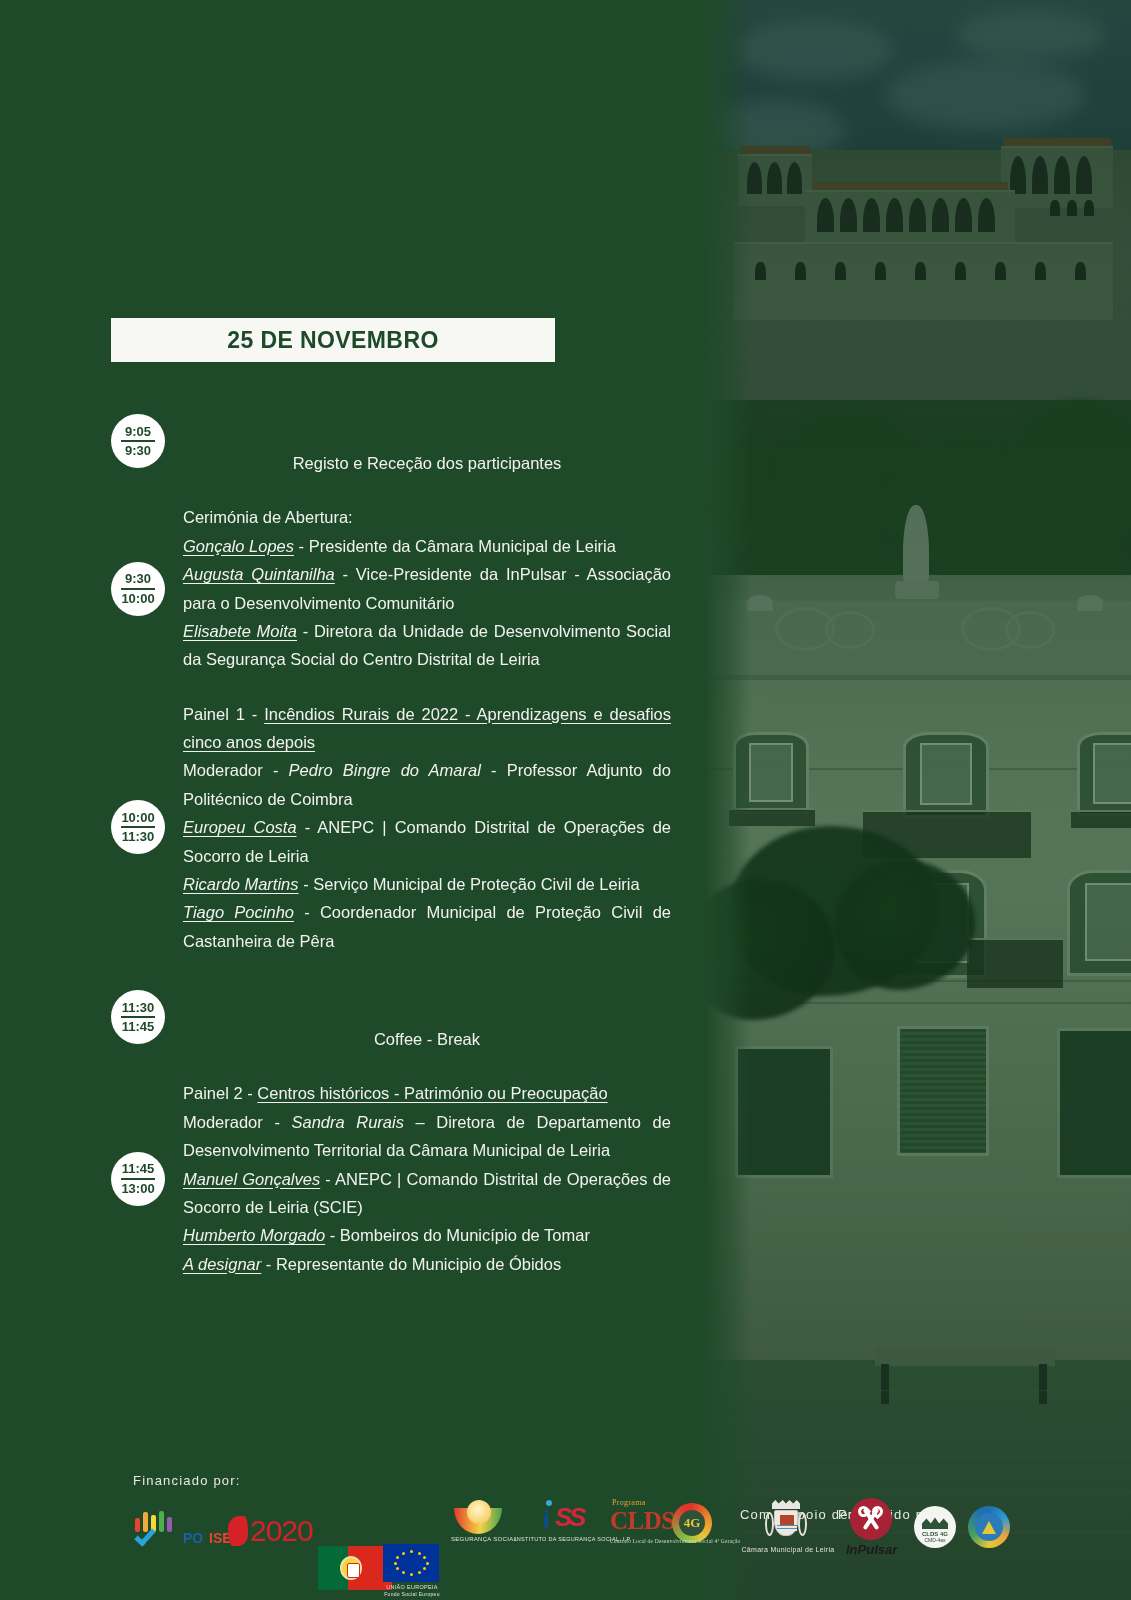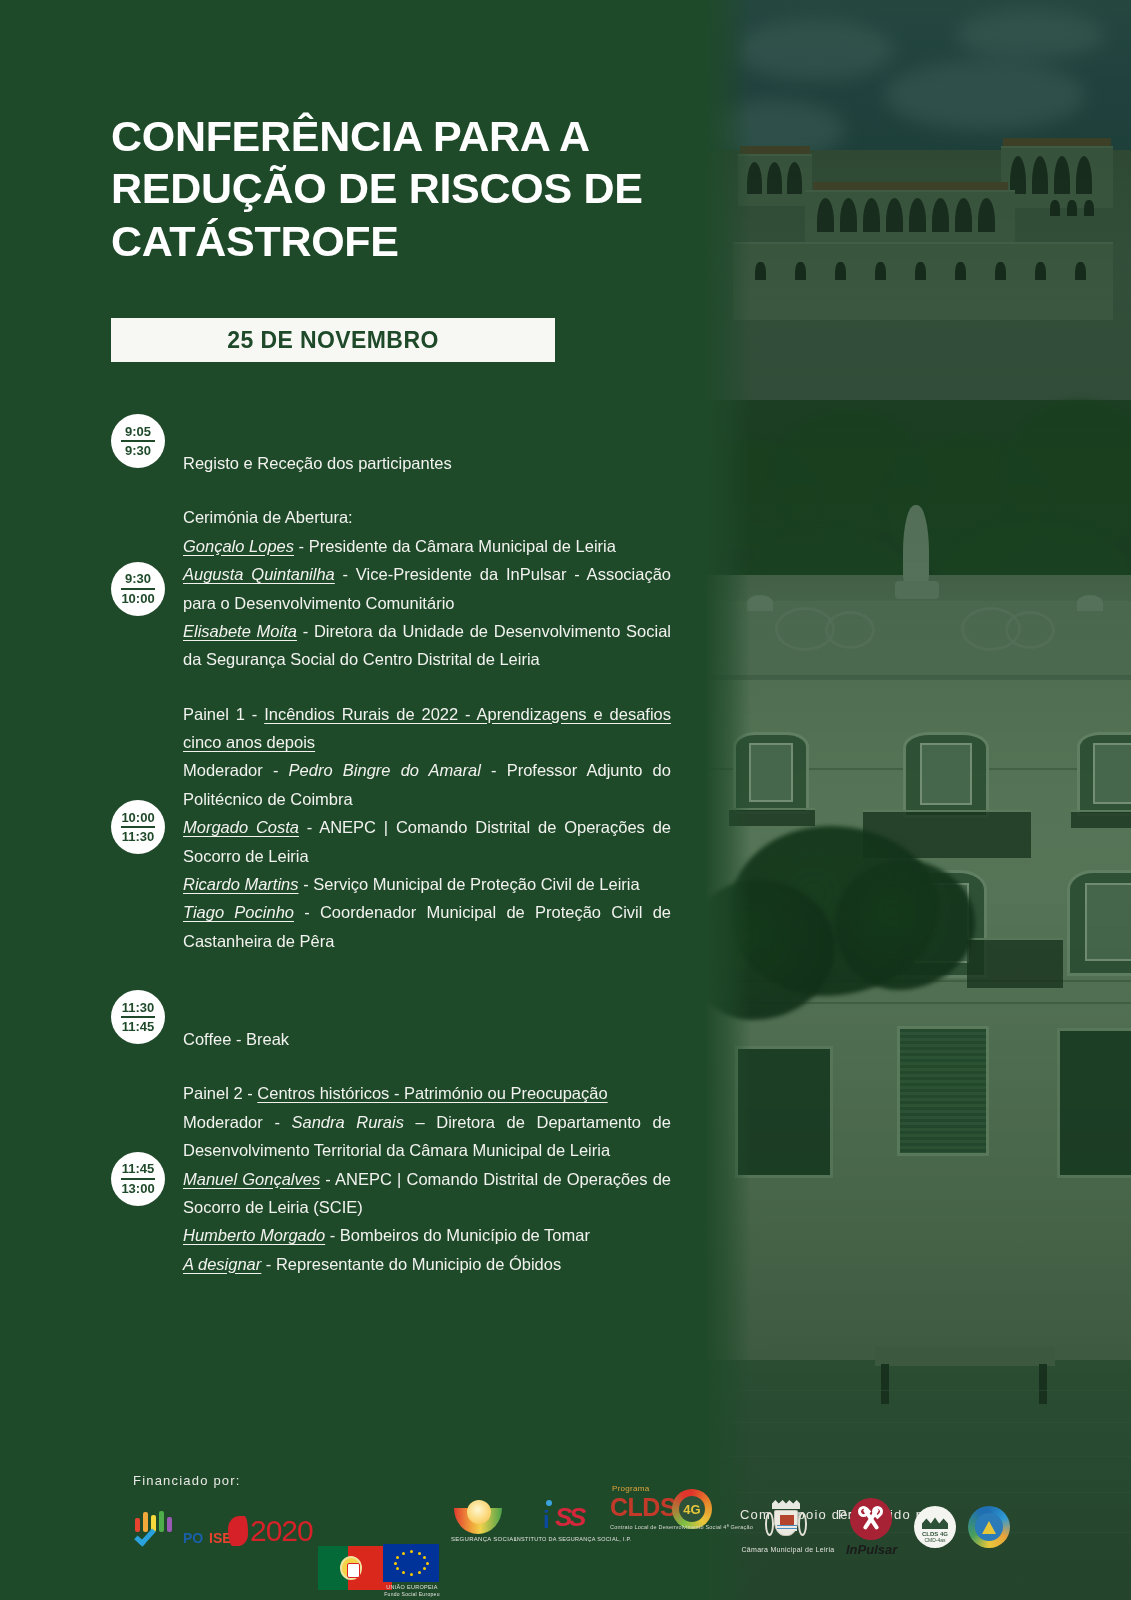--- a/index.html
+++ b/index.html
@@ -216,21 +216,21 @@
     background: #1f4a2a;
     margin: 2px 0;
   }
   .sched-body {
     flex: 1 1 auto;
     color: #f2f2ef;
     font-size: 16.5px;
     line-height: 1.72;
     text-align: justify;
   }
-  .sched-body.simple { text-align: left; margin-top: 44px; }
+  .sched-body.simple { text-align: center; margin-top: 44px; }
   .sched-body p { margin: 0; }
   .u { text-decoration: underline; text-underline-offset: 3px; }
   .ui { font-style: italic; text-decoration: underline; text-underline-offset: 3px; }
   .it { font-style: italic; }
 
   
   .footer {
     position: absolute;
     left: 0; bottom: 0;
     width: 1131px; height: 150px;
@@ -521,25 +521,20 @@
       <div class="ground-line" style="top:132px;"></div>
       <div class="ground-line" style="top:172px;"></div>
     </div>
 
     <div class="photo-overlay"></div>
     <div class="photo-edge-fade"></div>
   </div>
 
   <div class="left-col">
 
-    <h1 class="title">
-      <span>CONFERÊNCIA PARA A</span><br>
-      <span>REDUÇÃO DE RISCOS DE</span><br>
-      <span>CATÁSTROFE</span>
-    </h1>
 
     <div class="date-banner">
       <span>25 DE NOVEMBRO</span>
     </div>
 
     <div class="schedule" id="schedule">
         <div class="sched-row">
           <div class="time-badge">
             <div>9:05</div>
             <div class="t-sep"></div>
@@ -564,21 +559,21 @@
         </div>
         <div class="sched-row">
           <div class="time-badge">
             <div>10:00</div>
             <div class="t-sep"></div>
             <div>11:30</div>
           </div>
           <div class="sched-body">
             <p><span>Painel 1 - </span><span class="u">Incêndios Rurais de 2022 - Aprendizagens e desafios cinco anos depois</span></p>
             <p><span>Moderador - </span><span class="it">Pedro Bingre do Amaral</span><span> - Professor Adjunto do Politécnico de Coimbra</span></p>
-            <p><span class="ui">Morgado Costa</span><span> - ANEPC | Comando Distrital de Operações de Socorro de Leiria</span></p>
+            <p><span class="ui">Europeu Costa</span><span> - ANEPC | Comando Distrital de Operações de Socorro de Leiria</span></p>
             <p><span class="ui">Ricardo Martins</span><span> - Serviço Municipal de Proteção Civil de Leiria</span></p>
             <p><span class="ui">Tiago Pocinho</span><span> - Coordenador Municipal de Proteção Civil de Castanheira de Pêra</span></p>
           </div>
         </div>
         <div class="sched-row">
           <div class="time-badge">
             <div>11:30</div>
             <div class="t-sep"></div>
             <div>11:45</div>
           </div>
@@ -662,21 +657,21 @@
     </div>
 
     <div class="logo" style="left:537px; bottom:58px; width:60px; height:46px;">
       <div class="iss-dot" style="left:9px; top:4px;"></div>
       <div class="iss-i" style="left:6px; top:10px;">i</div>
       <div class="iss-s1" style="left:18px; top:6px;">S</div>
       <div class="iss-s2" style="left:32px; top:6px;">S</div>
       <div class="logo-cap" style="left:-22px; top:40px; width:104px; font-size:5.5px;">INSTITUTO DA SEGURANÇA SOCIAL, I.P.</div>
     </div>
 
-    <div class="logo" style="left:610px; bottom:64px; width:110px; height:52px;">
+    <div class="logo" style="left:610px; bottom:50px; width:110px; height:52px;font-family:Liberation Serif, serif;">
       <div class="clds-prog" style="left:2px; top:0;">Programa</div>
       <div class="clds-main" style="left:0; top:9px;">CLDS</div>
       <div class="clds-ring" style="left:62px; top:5px;"></div>
       <div class="clds-sub" style="left:0; top:40px;">Contrato Local de Desenvolvimento Social 4ª Geração</div>
     </div>
 
     <div class="logo" style="left:766px; bottom:42px; width:44px; height:58px;">
       <div class="cml-crest">
         <div class="cml-crown"></div>
         <div class="cml-wreath" style="left:-1px;"></div>

